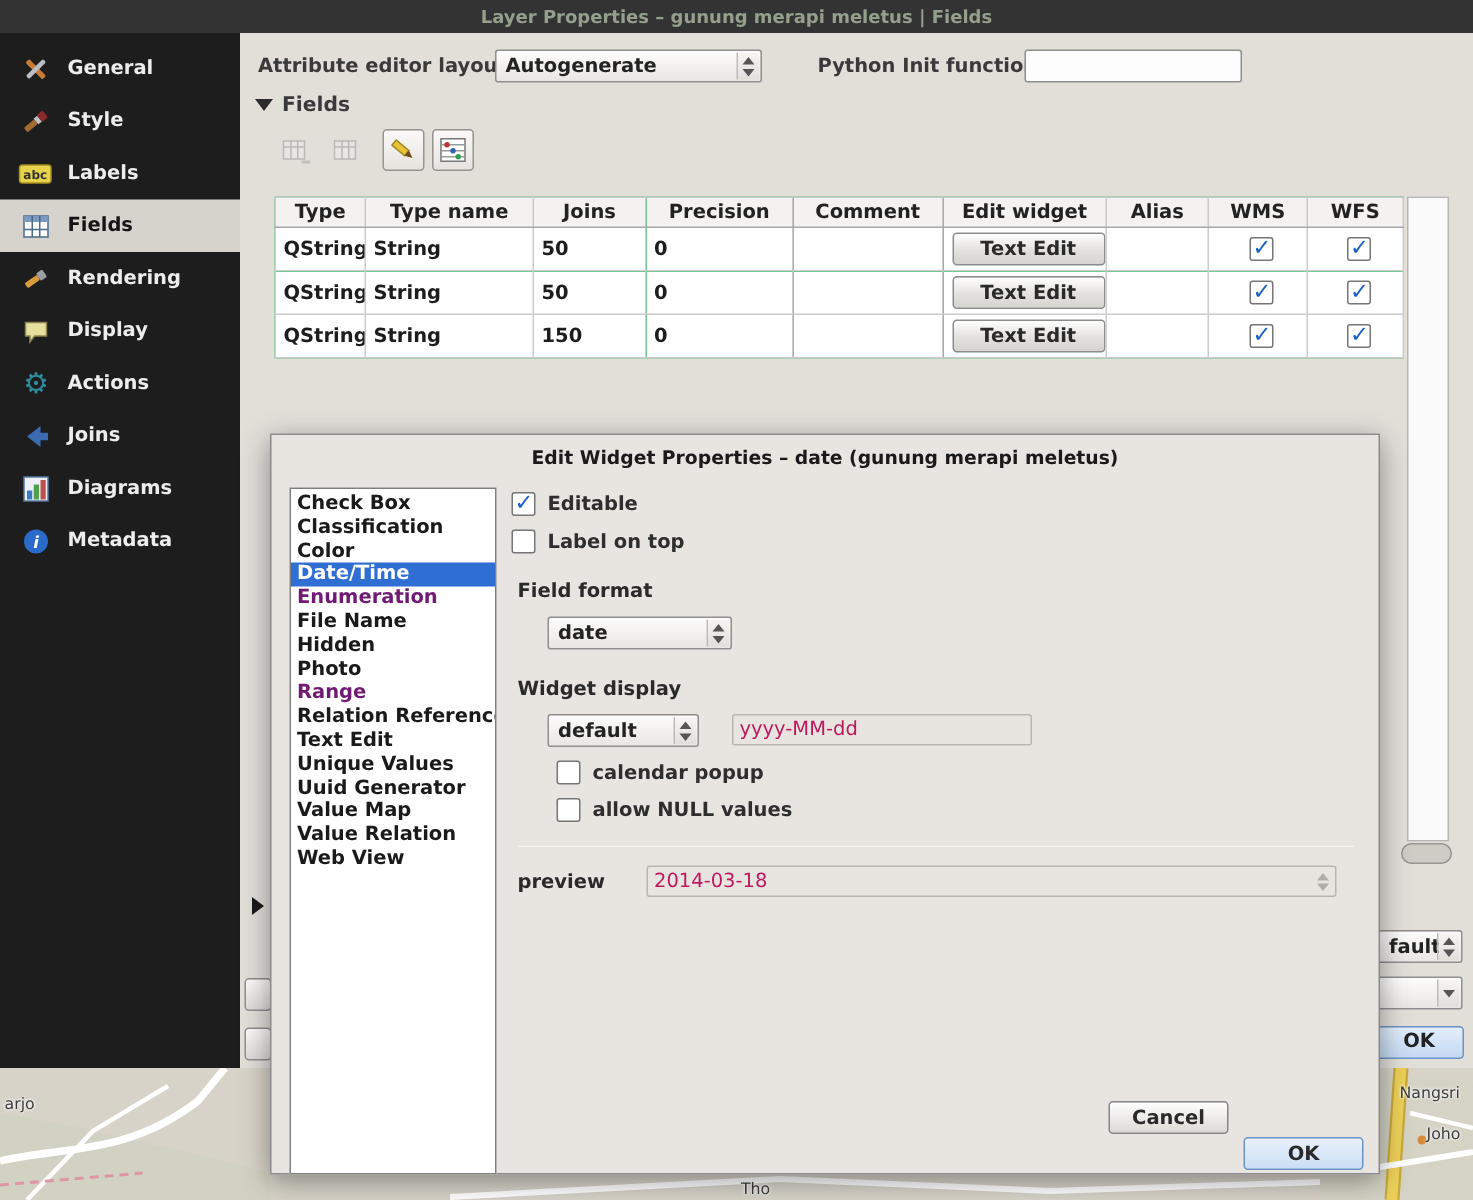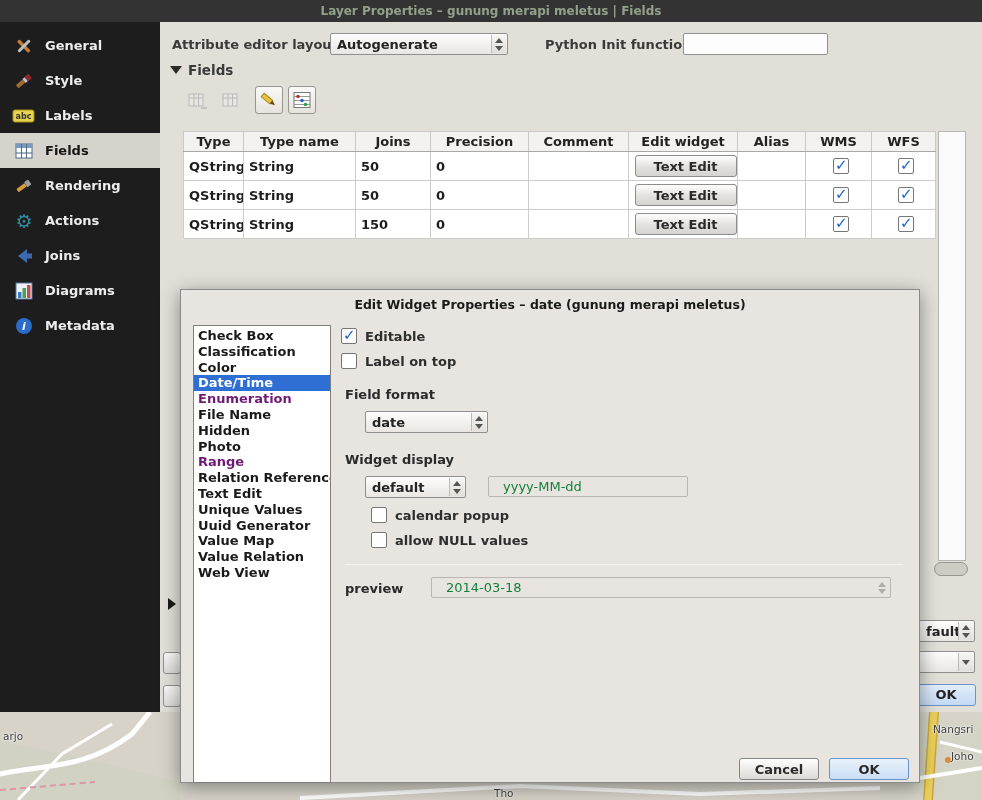--- a/index.html
+++ b/index.html
@@ -55,21 +55,21 @@
   
   .dialog { position:absolute; left:180px; top:289px; width:740px; height:494px; background:#e8e5e0; border:1px solid #8a8a8a; box-shadow:0 4px 18px rgba(0,0,0,.4); z-index:10; }
   .dlg-title { position:absolute; left:0; top:7px; width:100%; text-align:center; font-size:12.5px; font-weight:700; color:#1a1a1a; }
   .wlist { position:absolute; left:12px; top:35px; width:138px; height:458px; background:#fff; border:1px solid #7f7f7f; overflow:hidden; padding-top:2px; }
   .wl-item { height:15.8px; line-height:15.8px; padding-left:4px; font-size:13px; font-weight:700; color:#1a1a1a; white-space:nowrap; }
   .wl-item.sel { background:#2f6fd3; color:#fff; }
   .wl-item.dis { color:#701a75; }
   .chk-row { position:absolute; display:flex; align-items:center; gap:8px; }
   .chk-label { font-weight:700; color:#2e2e2e; white-space:nowrap; }
   .group-lbl { position:absolute; font-weight:700; color:#2a2a2a; }
-  .dis-field { position:absolute; height:21px; background:#e8e5e0; border:1px solid #b9b6b1; border-radius:2px; color:#15803d; font-size:13px; padding:0 14px; line-height:19px; }
+  .dis-field { position:absolute; height:21px; background:#e8e5e0; border:1px solid #b9b6b1; border-radius:2px; color:#be185d; font-size:13px; padding:0 4px; line-height:19px; }
   .sep { position:absolute; height:1px; background:#c2bfba; border-bottom:1px solid #f6f5f2; }
   .dspin { position:absolute; right:2px; top:2px; bottom:2px; width:13px; display:flex; flex-direction:column; align-items:center; justify-content:center; gap:2px; }
   .dspin .tri-up { border-bottom-color:#b0ada8; }
   .dspin .tri-dn { border-top-color:#b0ada8; }
   .btn { position:absolute; height:22px; background:linear-gradient(#fefefe,#dcdad6); border:1px solid #868686; border-radius:3px; font:inherit; font-size:13px; font-weight:700; color:#2a2a2a; }
   .btn.blue { background:linear-gradient(#e9f1fb,#cadef5); border-color:#6a93c8; }
 
   
   .map { position:absolute; left:0; top:712px; width:982px; height:88px; background:#d7d3c9; z-index:1; }
   .map-label { position:absolute; font-size:10.5px; color:#3b3b3b; text-shadow:0 0 2px #fff, 0 0 2px #fff; white-space:nowrap; }
@@ -150,20 +150,28 @@
     <div class="side-item">
       <span class="si-icon">
         <svg width="20" height="20">
             <g transform="rotate(-35 10 10)">
               <rect x="2" y="8" width="10" height="4" rx="1" fill="#d99a3a"></rect>
               <rect x="12" y="7" width="5" height="6" rx="1" fill="#9a9ea2"></rect>
             </g>
           </svg>
       </span>
       <span class="si-label">Rendering</span>
+    </div>
+    <div class="side-item">
+      <span class="si-icon">
+        <svg width="20" height="20">
+            <path d="M3 4 h14 v9 h-8 l-3 4 v-4 h-3 z" fill="#e6df9e" stroke="#8a8450"></path>
+          </svg>
+      </span>
+      <span class="si-label">Display</span>
     </div>
     <div class="side-item">
       <span class="si-icon gear-glyph"></span>
       <span class="si-label">Actions</span>
     </div>
     <div class="side-item">
       <span class="si-icon">
         <svg width="20" height="20">
             <path d="M4 10 L13 3 V7.5 H18 V12.5 H13 V17 Z" fill="#3a6ab0"></path>
           </svg>
@@ -408,17 +416,17 @@
 
     <div class="group-lbl" style="left:164px; top:291px; font-weight:700;">preview</div>
     <div class="dis-field" style="left:250px; top:287px; width:460px;">
       <span>2014-03-18</span>
       <span class="dspin">
           <i class="tri-up"></i>
           <i class="tri-dn"></i>
         </span>
     </div>
 
-    <button class="btn" style="left:558px; top:468px; width:80px;">Cancel</button>
+    <button class="btn" style="left:558px; top:444px; width:80px;">Cancel</button>
     <button class="btn blue" style="left:648px; top:468px; width:80px;">OK</button>
   </div>
 
 </div>
 
 </body></html>

